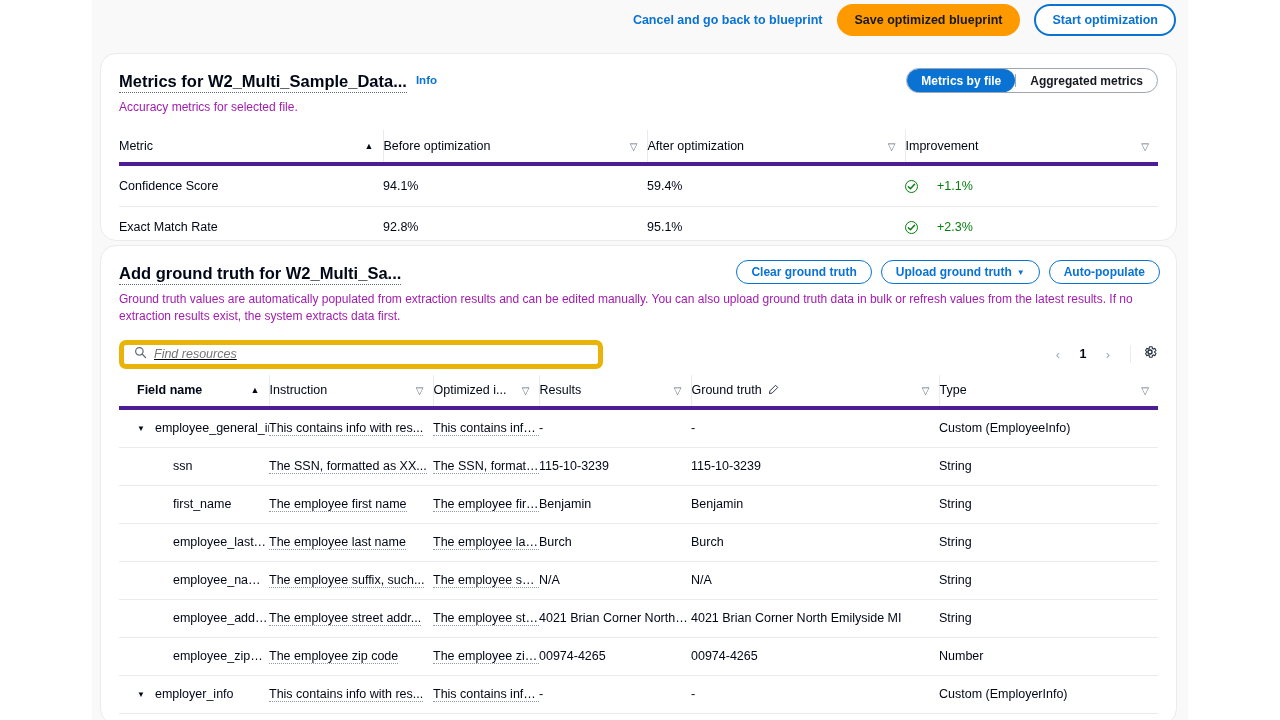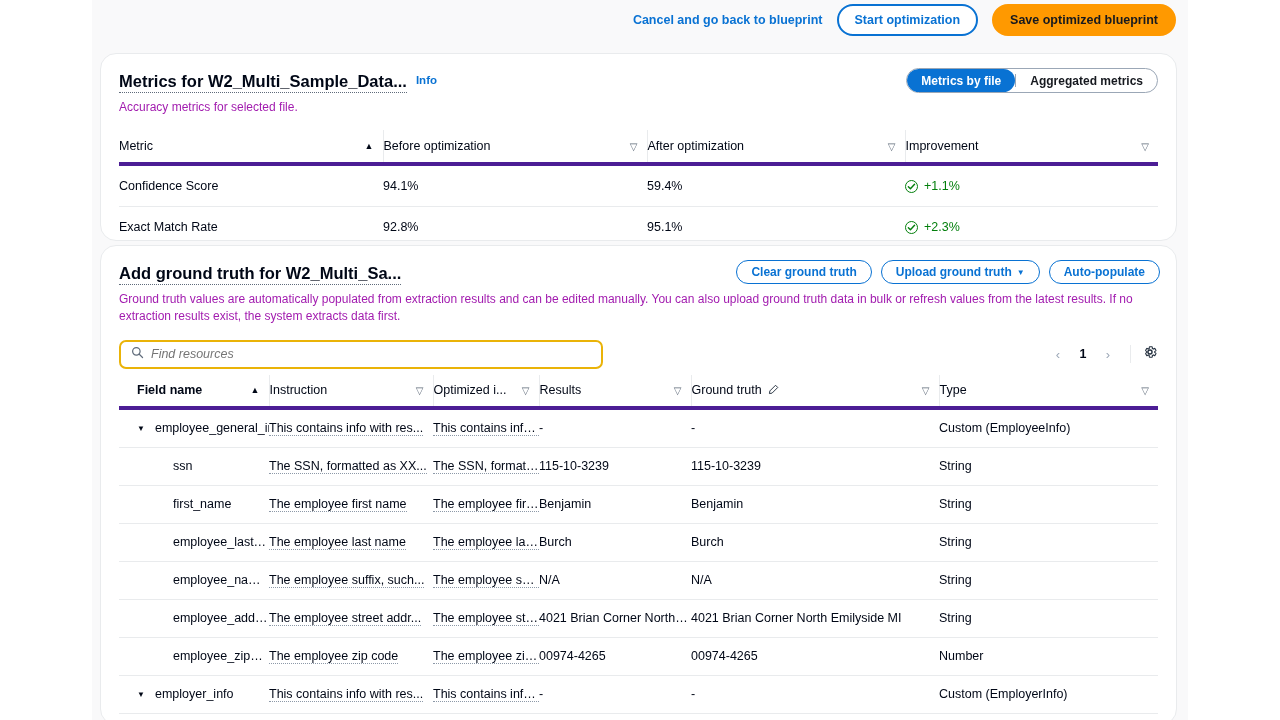--- a/index.html
+++ b/index.html
@@ -171,21 +171,21 @@
   #metrics-table th { padding-left: 0; }
   #metrics-table td {
     font-size: 12.5px;
     color: #000716;
     padding: 13px 0;
     border-bottom: 1px solid #e9ebed;
     vertical-align: middle;
   }
   #metrics-table tbody tr:last-child td { border-bottom: none; }
   .improve {
-    display: flex; align-items: center; gap: 6px;
+    display: flex; align-items: center; gap: 19px;
     color: #037f0c; font-size: 12.5px;
   }
   .check-circle {
     width: 13px; height: 13px;
     border: 1.6px solid #037f0c;
     border-radius: 50%;
     display: inline-flex;
     align-items: center; justify-content: center;
     flex: none;
   }
@@ -193,25 +193,26 @@
 
   
   .gt-toolbar {
     position: relative;
     display: flex;
     align-items: center;
     padding: 14px 18px 6px 18px;
   }
   .search-box {
     width: 484px; height: 29px;
-    border: 2px solid #eab308;
+    border: 5px solid #eab308;
     border-radius: 7px;
     display: flex; align-items: center;
     gap: 7px; padding: 0 10px;
     background: #ffffff;
+    text-decoration: underline;
   }
   .search-box input {
     border: none; outline: none;
     font-size: 12.5px;
     font-style: italic;
     color: #5f6b7a;
     width: 100%;
     font-family: "Liberation Sans", sans-serif;
     background: transparent;
   }
@@ -265,22 +266,22 @@
   .edit-ico { margin-left: 6px; vertical-align: -1px; }
 </style>
 </head>
 <body>
 
 <div class="page">
   <div class="content-bg"></div>
 
   <div class="topbar">
     <span class="link-btn">Cancel and go back to blueprint</span>
+    <span class="btn btn-primary">Save optimized blueprint</span>
     <span class="btn btn-outline">Start optimization</span>
-    <span class="btn btn-primary">Save optimized blueprint</span>
   </div>
 
   <div class="card" id="metrics-card">
     <div class="card-head">
       <span class="card-title">Metrics for W2_Multi_Sample_Data...</span><span class="info-link">Info</span>
       <div class="card-desc">Accuracy metrics for selected file.</div>
 
       <div class="segmented">
         <span class="seg active">Metrics by file</span>
         <span class="seg-divider"></span>

